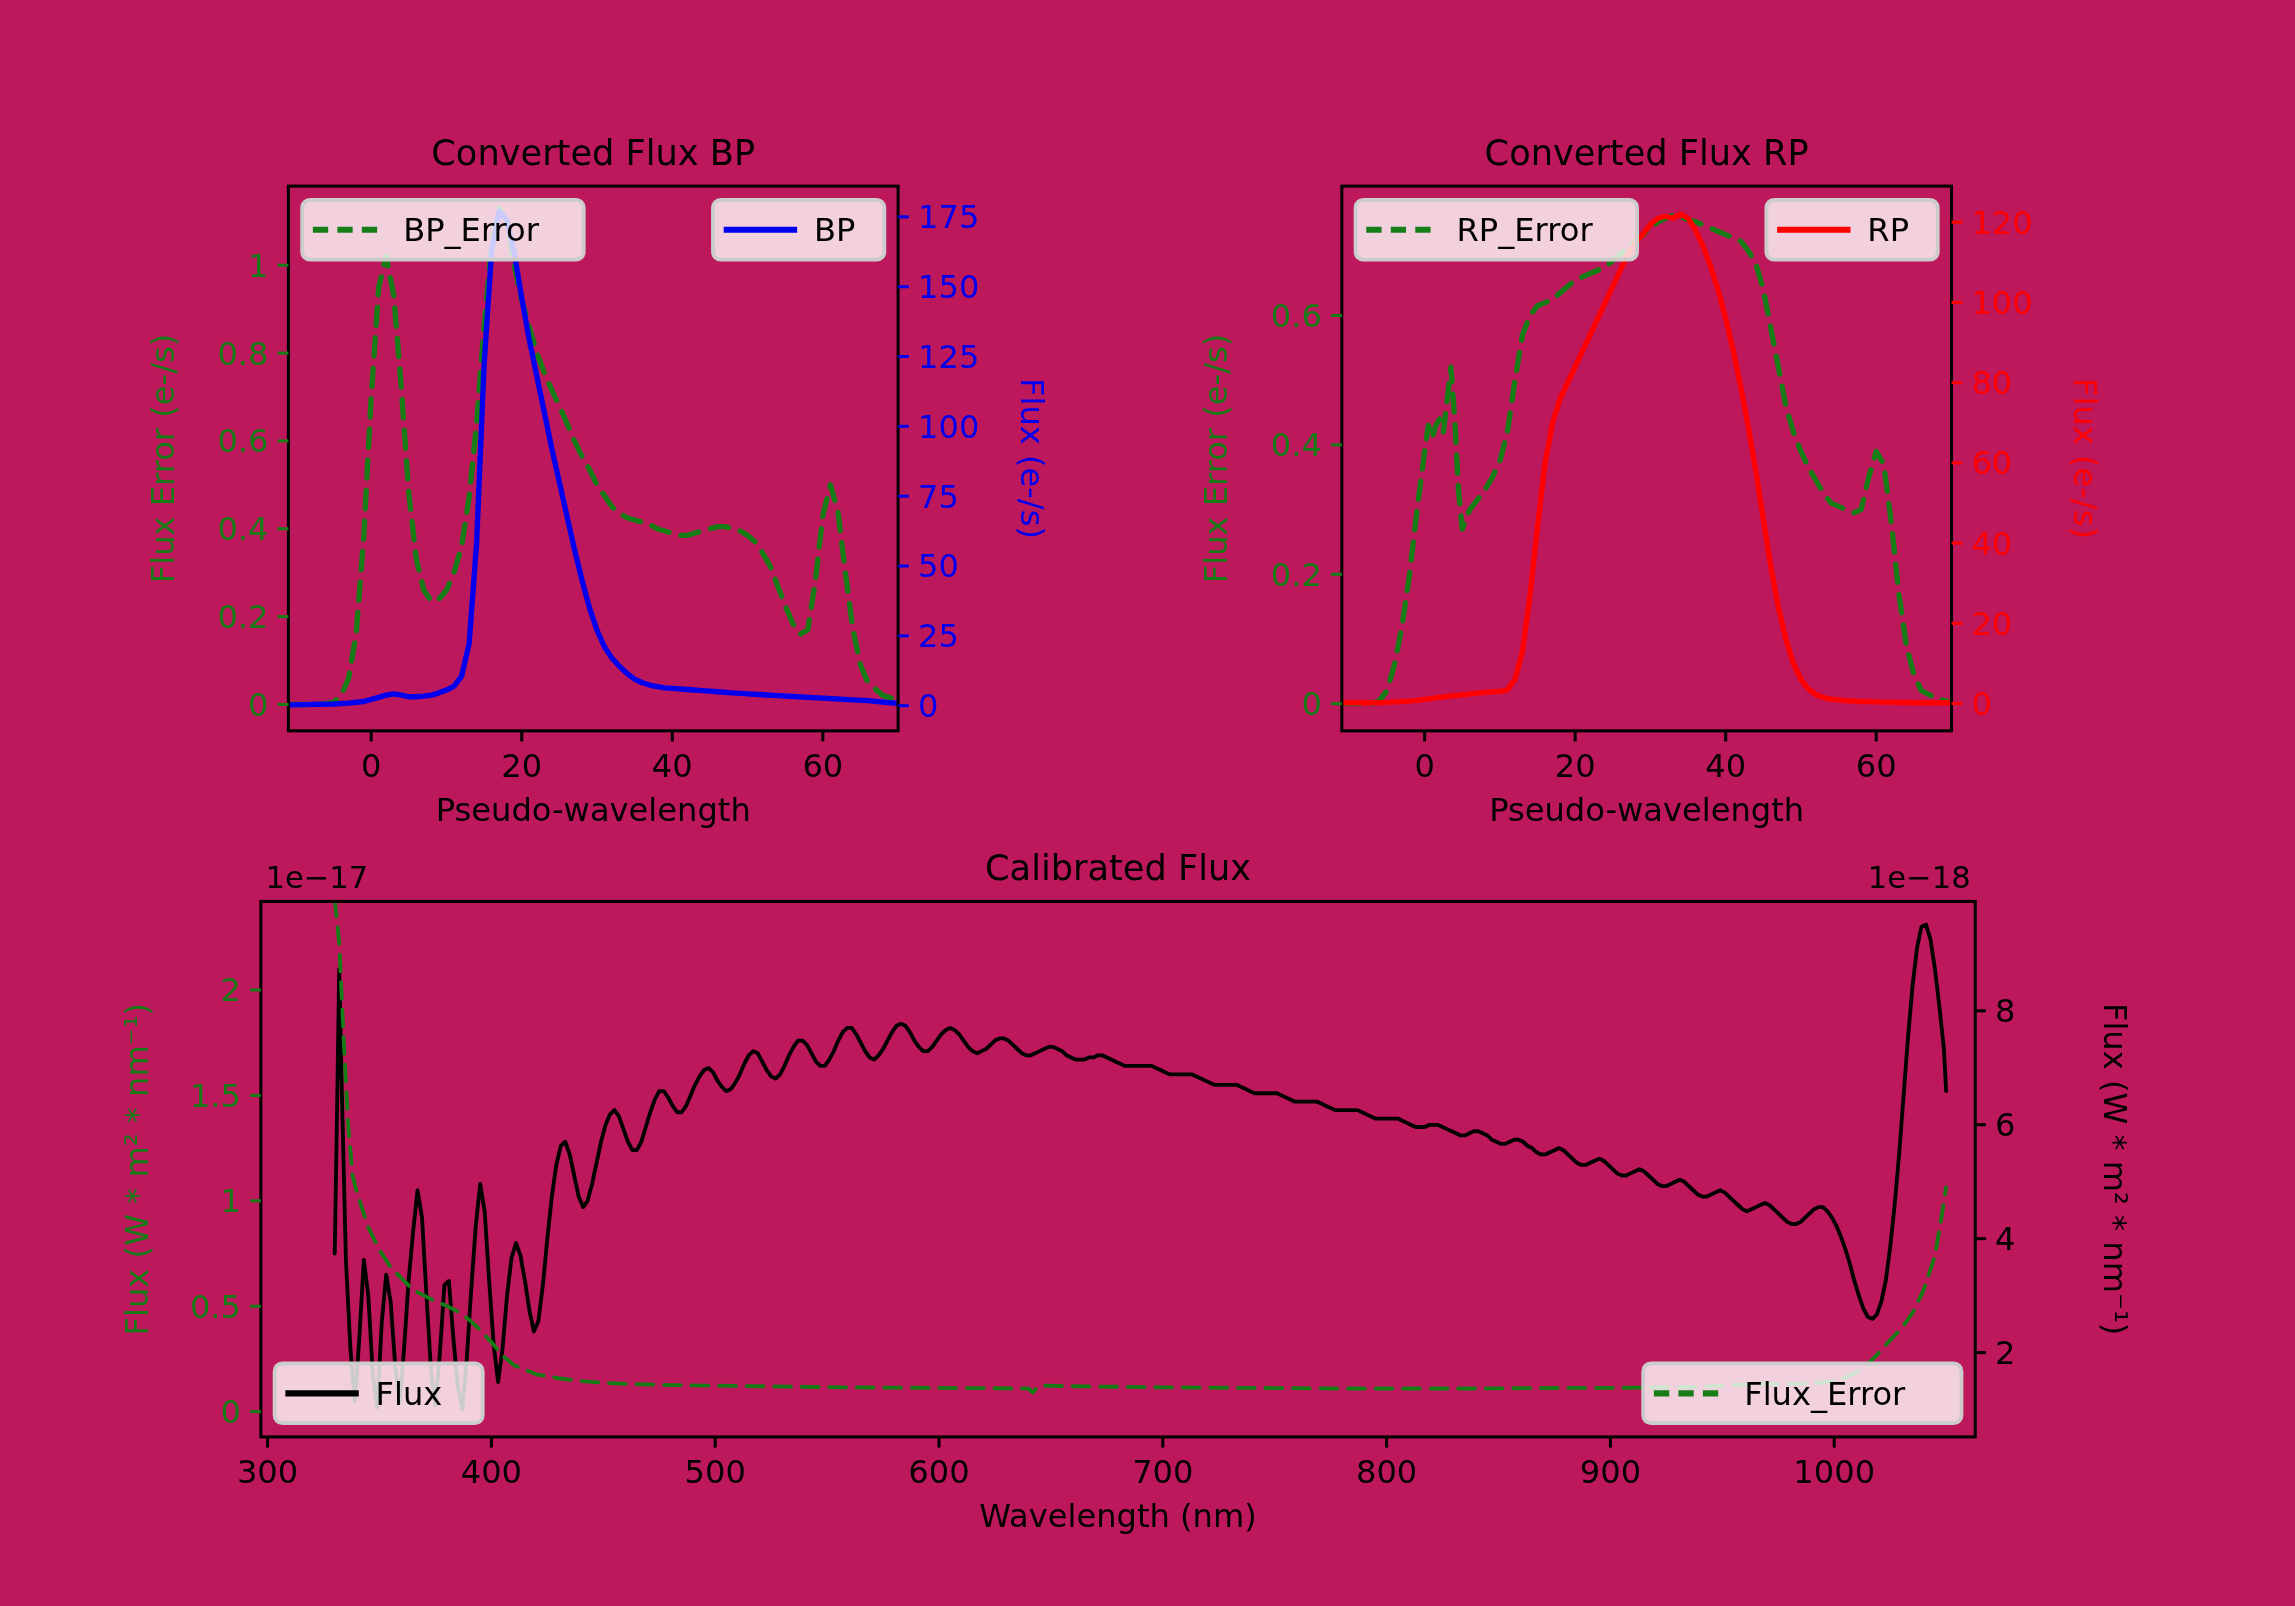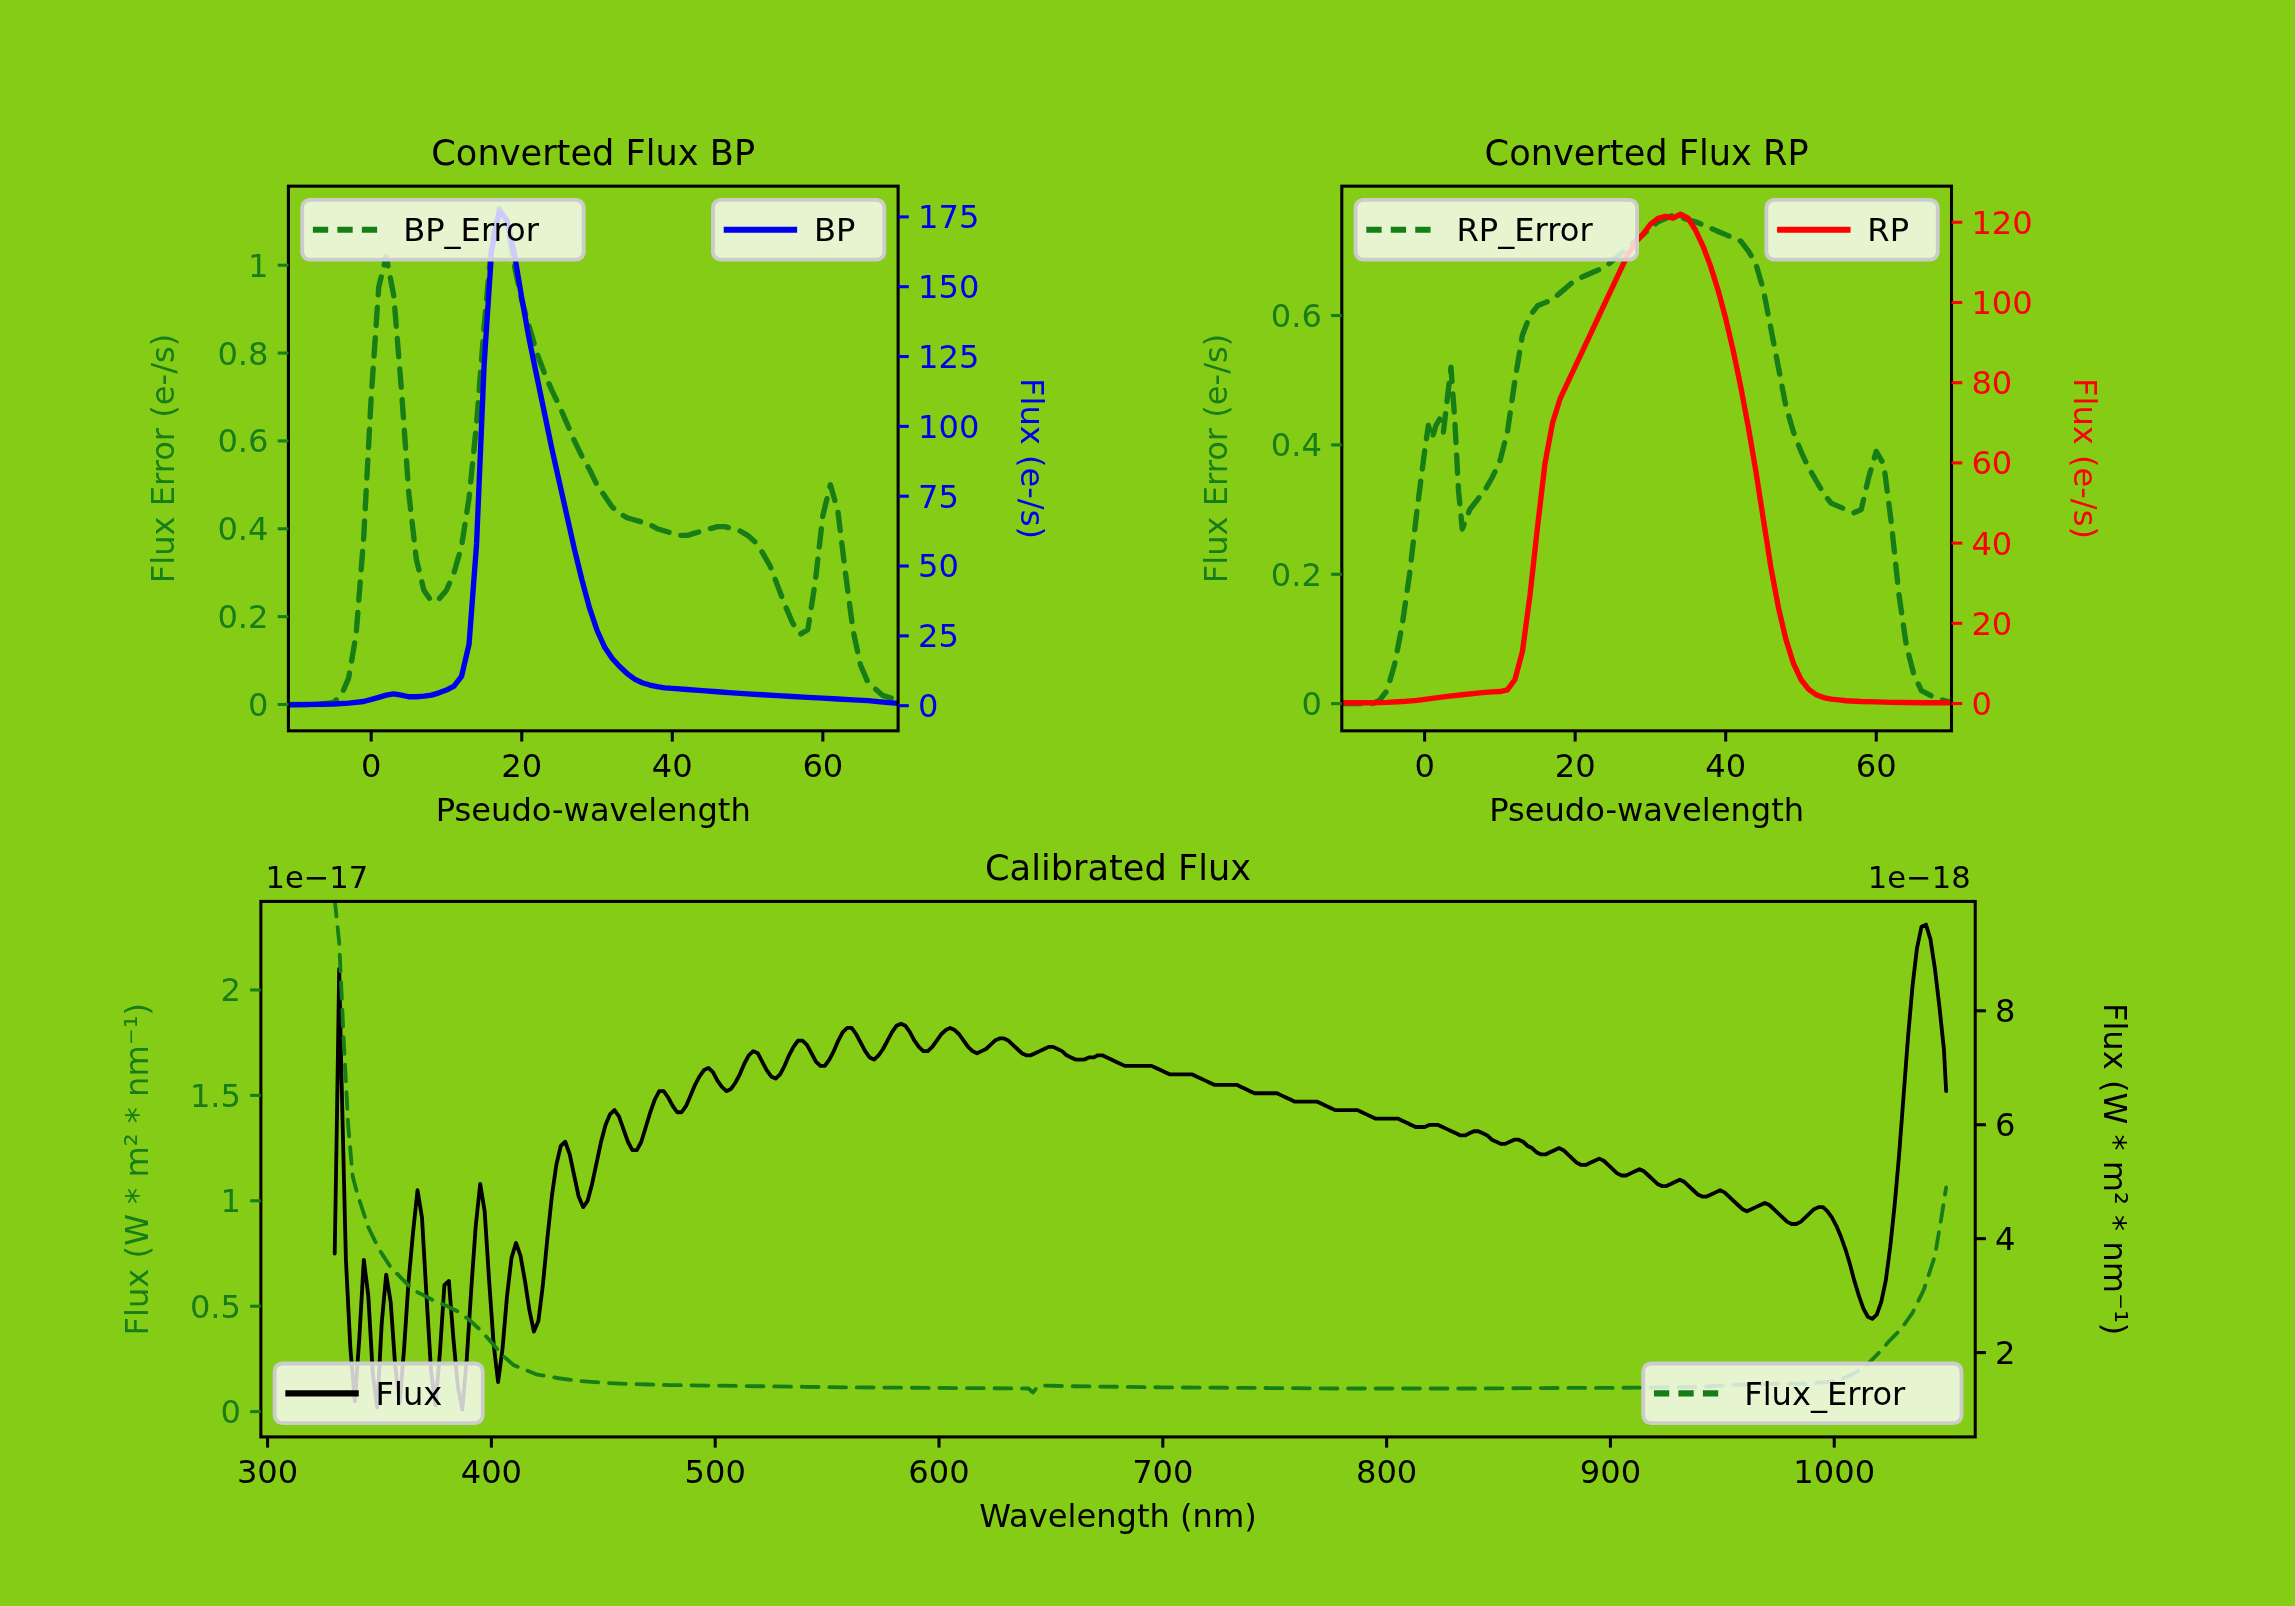--- a/index.html
+++ b/index.html
@@ -1,17 +1,17 @@
 <!DOCTYPE html>
 <html style="font-size:12.2px"><head>
 <meta charset="utf-8">
 <style>
   html,body{margin:0;padding:0;background:#ffffff;}
   body{width:2295px;height:1607px;font-family:"DejaVu Sans",sans-serif;overflow:hidden;}
-  #figure{position:relative;width:2295px;height:1607px;background:#84cc16;}
+  #figure{position:relative;width:2295px;height:1607px;background:#be185d;}
   svg{display:block;}
   .ttl{font-size:46px;fill:#000;font-family:"DejaVu Sans",sans-serif;}
   .tick{font-size:42px;font-family:"DejaVu Sans",sans-serif;}
   .tickg{fill:#177d17;}
   .tickb{fill:#0000ee;}
   .tickr{fill:#ff0000;}
   .tickk{fill:#000000;}
   .axlab{font-size:42px;font-family:"DejaVu Sans",sans-serif;}
   .axg{fill:#177d17;}
   .axb{fill:#0000ee;}

